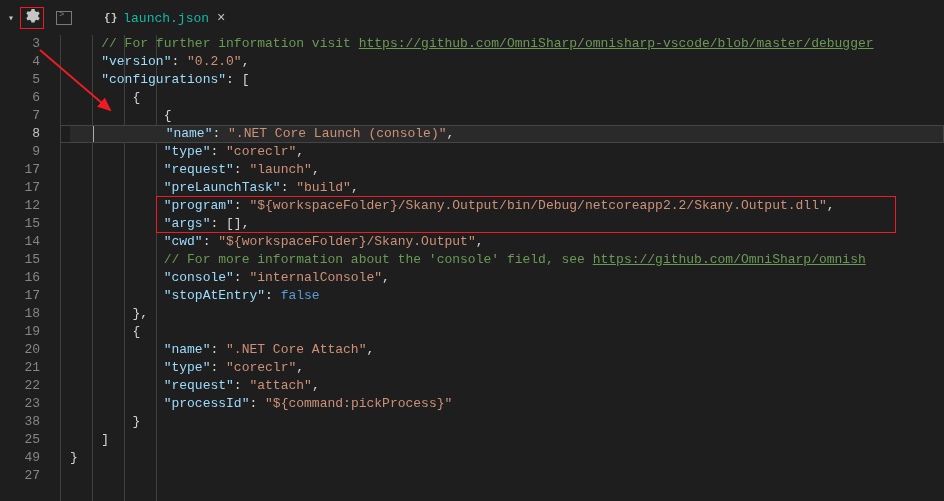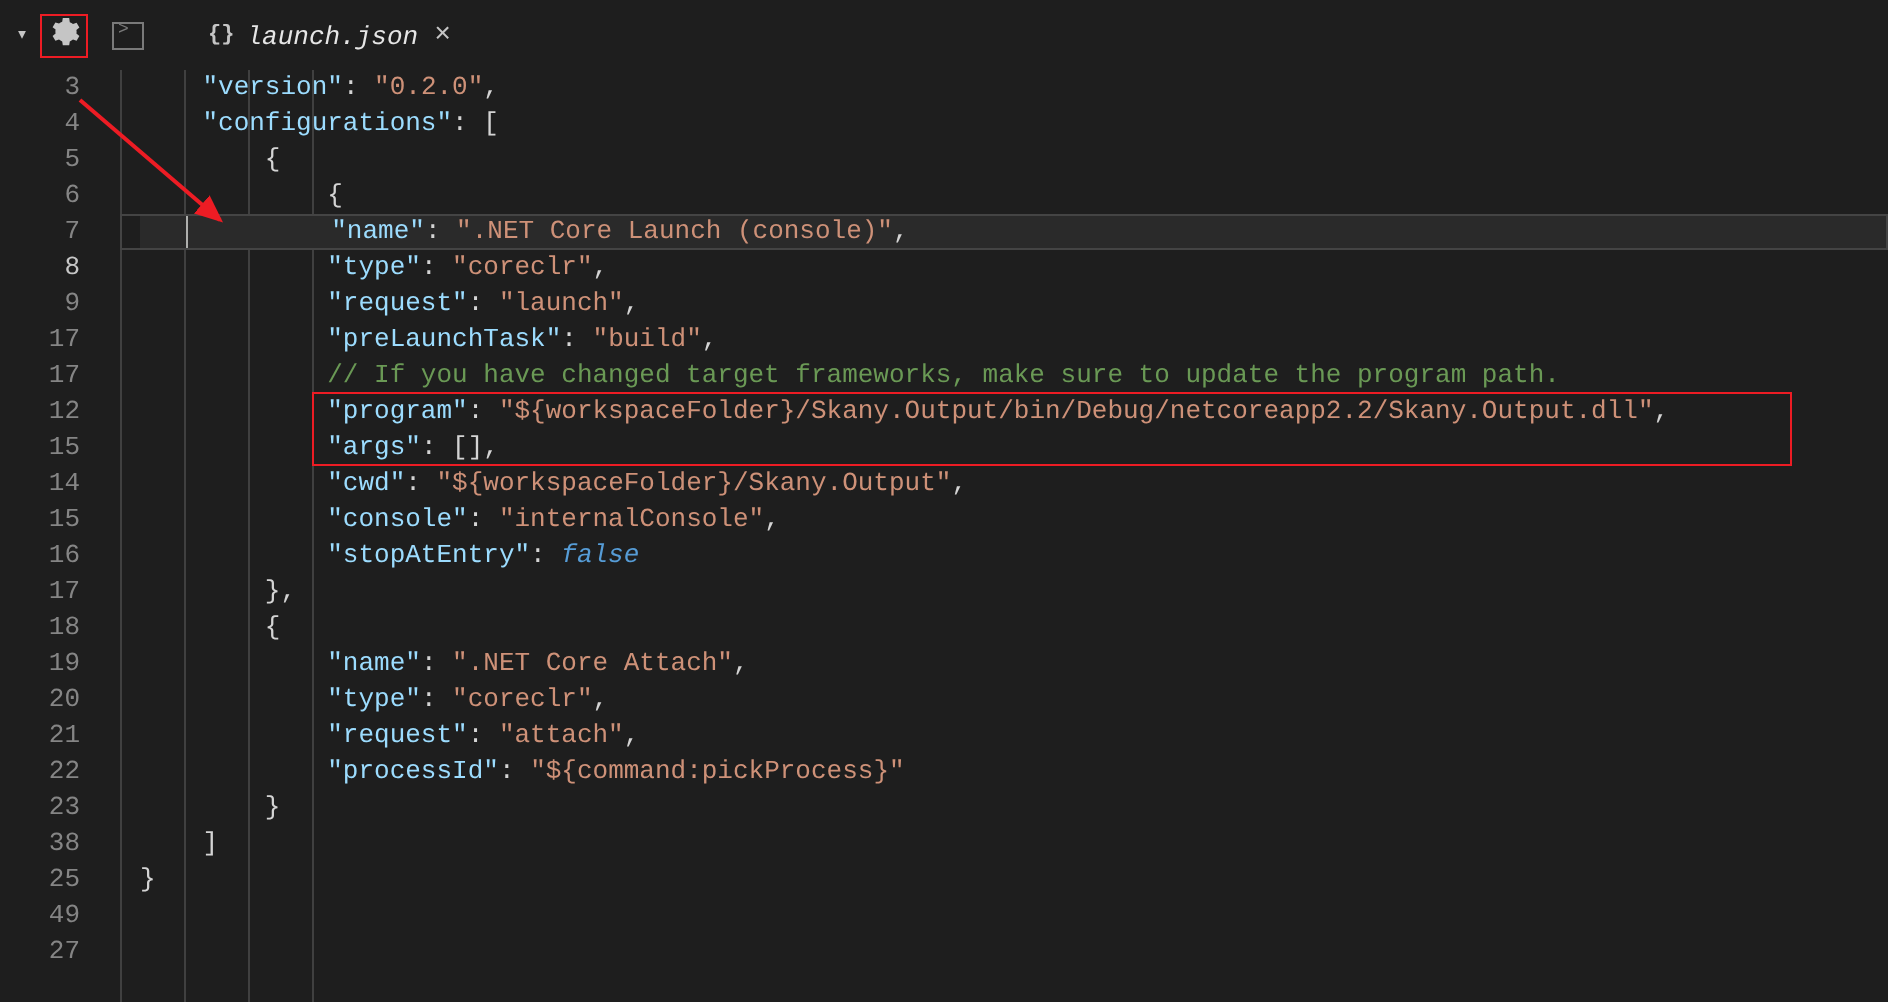--- a/index.html
+++ b/index.html
@@ -72,22 +72,21 @@
   border-top: 1px solid transparent;
   cursor: pointer;
 }
 .tab.active { background: #1e1e1e; }
 .tab-icon {
   color: #c5c5c5;
   font-size: 11px;
   font-weight: bold;
 }
 .tab-label {
-  color: #e5e5e5;
-  font-style: italic;
+  color: #14b8a6;
   font-size: 13px;
 }
 .tab-close {
   color: #c5c5c5;
   font-size: 14px;
   cursor: pointer;
   margin-left: 2px;
 }
 .editor {
   display: flex;
@@ -136,21 +135,21 @@
   top: 0;
   bottom: 0;
   width: 1px;
   background: #404040;
 }
 
 .c-comment { color: #6a9955; }
 .c-key { color: #9cdcfe; }
 .c-string { color: #ce9178; }
 .c-punct { color: #d4d4d4; }
-.c-keyword { color: #569cd6; font-style: italic; }
+.c-keyword { color: #569cd6; }
 .c-url { color: #6a9955; text-decoration: underline; }
 .cursor {
   display: inline-block;
   width: 1px;
   height: 16px;
   background: #aeafad;
   vertical-align: middle;
   margin-right: 1px;
 }
 .hl-box {
@@ -217,32 +216,33 @@
     <div class="ln">49</div>
     <div class="ln">27</div>
   </div>
 
   <div class="code">
     <div class="indent-guide" style="left:0px"></div>
     <div class="indent-guide" style="left:32px"></div>
     <div class="indent-guide" style="left:64px"></div>
     <div class="indent-guide" style="left:96px"></div>
 
+    <div class="code-line">    <span class="c-comment">// For further information visit </span><span class="c-url">https://github.com/OmniSharp/omnisharp-vscode/blob/master/debugger</span></div>
     <div class="code-line">    <span class="c-key">"version"</span><span class="c-punct">: </span><span class="c-string">"0.2.0"</span><span class="c-punct">,</span></div>
     <div class="code-line">    <span class="c-key">"configurations"</span><span class="c-punct">: [</span></div>
     <div class="code-line">        <span class="c-punct">{</span></div>
     <div class="code-line">            <span class="c-punct">{</span></div>
     <div class="code-line active">   <span class="cursor"></span>         <span class="c-key">"name"</span><span class="c-punct">: </span><span class="c-string">".NET Core Launch (console)"</span><span class="c-punct">,</span></div>
     <div class="code-line">            <span class="c-key">"type"</span><span class="c-punct">: </span><span class="c-string">"coreclr"</span><span class="c-punct">,</span></div>
     <div class="code-line">            <span class="c-key">"request"</span><span class="c-punct">: </span><span class="c-string">"launch"</span><span class="c-punct">,</span></div>
     <div class="code-line">            <span class="c-key">"preLaunchTask"</span><span class="c-punct">: </span><span class="c-string">"build"</span><span class="c-punct">,</span></div>
-    <div class="code-line">            <span class="c-comment">// If you have changed target frameworks, make sure to update the program path.</span></div>
     <div class="code-line">            <span class="c-key">"program"</span><span class="c-punct">: </span><span class="c-string">"${workspaceFolder}/Skany.Output/bin/Debug/netcoreapp2.2/Skany.Output.dll"</span><span class="c-punct">,</span></div>
     <div class="code-line">            <span class="c-key">"args"</span><span class="c-punct">: </span><span class="c-punct">[]</span><span class="c-punct">,</span></div>
     <div class="code-line">            <span class="c-key">"cwd"</span><span class="c-punct">: </span><span class="c-string">"${workspaceFolder}/Skany.Output"</span><span class="c-punct">,</span></div>
+    <div class="code-line">            <span class="c-comment">// For more information about the 'console' field, see </span><span class="c-url">https://github.com/OmniSharp/omnish</span></div>
     <div class="code-line">            <span class="c-key">"console"</span><span class="c-punct">: </span><span class="c-string">"internalConsole"</span><span class="c-punct">,</span></div>
     <div class="code-line">            <span class="c-key">"stopAtEntry"</span><span class="c-punct">: </span><span class="c-keyword">false</span></div>
     <div class="code-line">        <span class="c-punct">},</span></div>
     <div class="code-line">        <span class="c-punct">{</span></div>
     <div class="code-line">            <span class="c-key">"name"</span><span class="c-punct">: </span><span class="c-string">".NET Core Attach"</span><span class="c-punct">,</span></div>
     <div class="code-line">            <span class="c-key">"type"</span><span class="c-punct">: </span><span class="c-string">"coreclr"</span><span class="c-punct">,</span></div>
     <div class="code-line">            <span class="c-key">"request"</span><span class="c-punct">: </span><span class="c-string">"attach"</span><span class="c-punct">,</span></div>
     <div class="code-line">            <span class="c-key">"processId"</span><span class="c-punct">: </span><span class="c-string">"${command:pickProcess}"</span></div>
     <div class="code-line">        <span class="c-punct">}</span></div>
     <div class="code-line">    <span class="c-punct">]</span></div>

